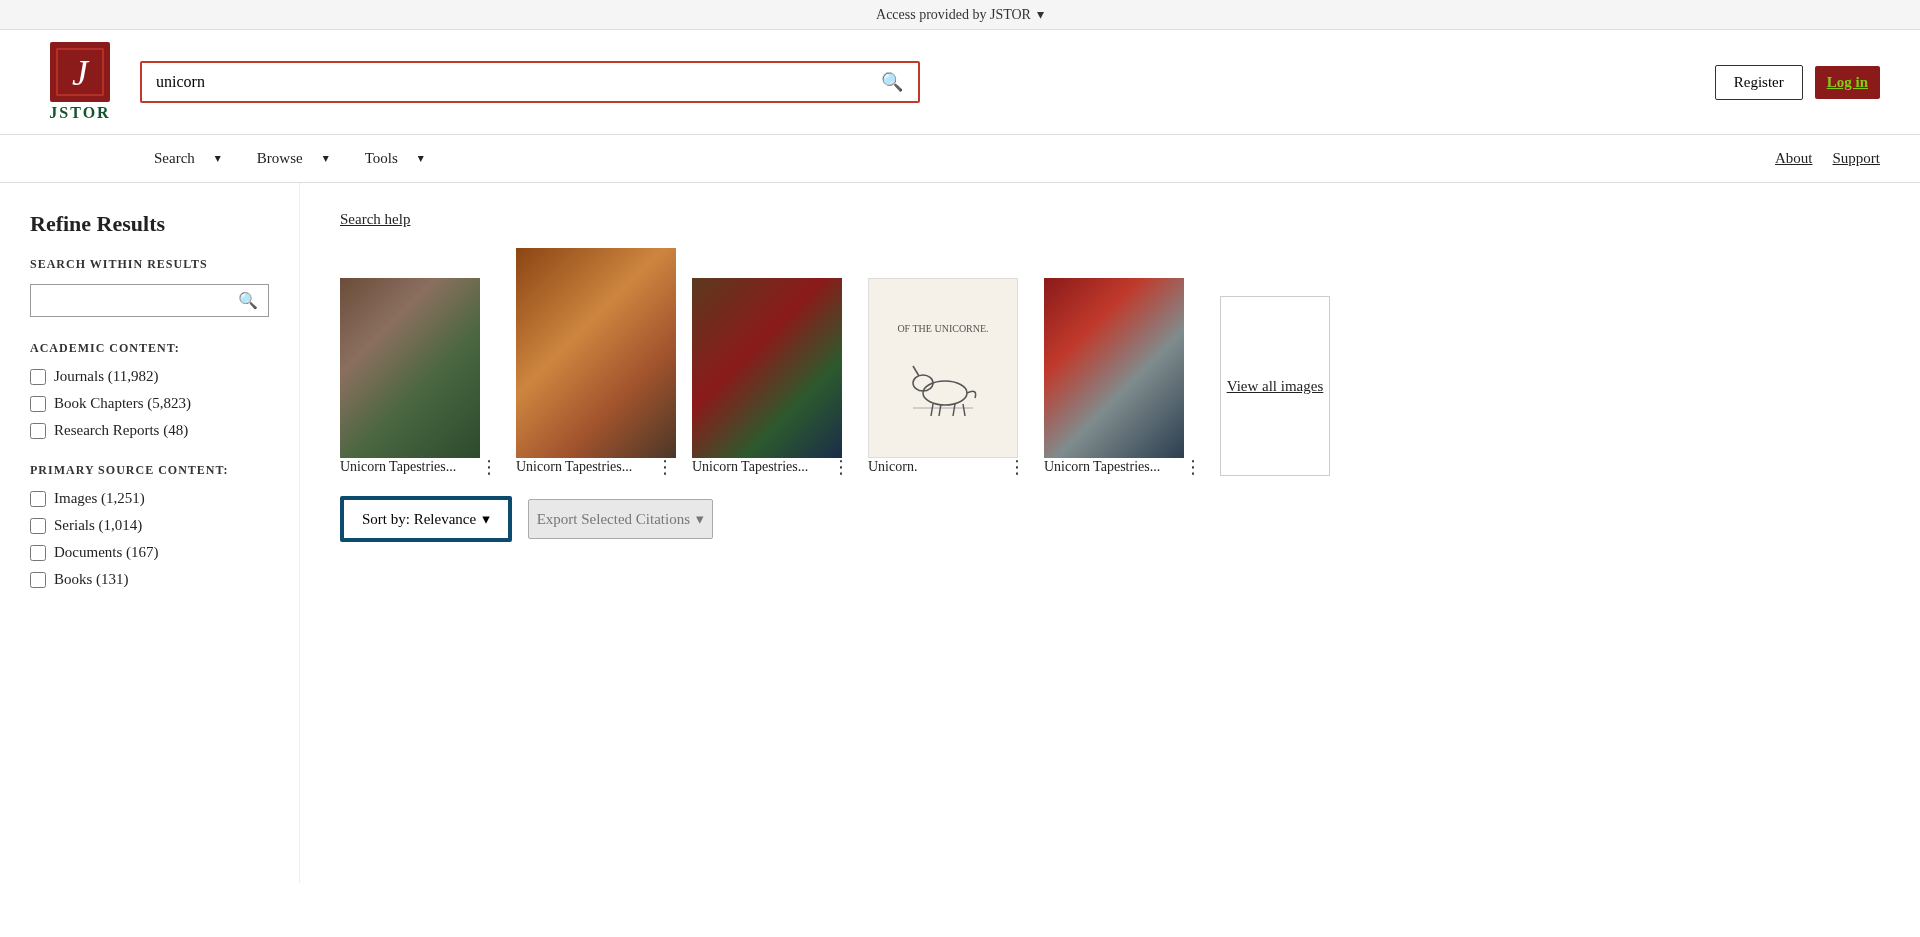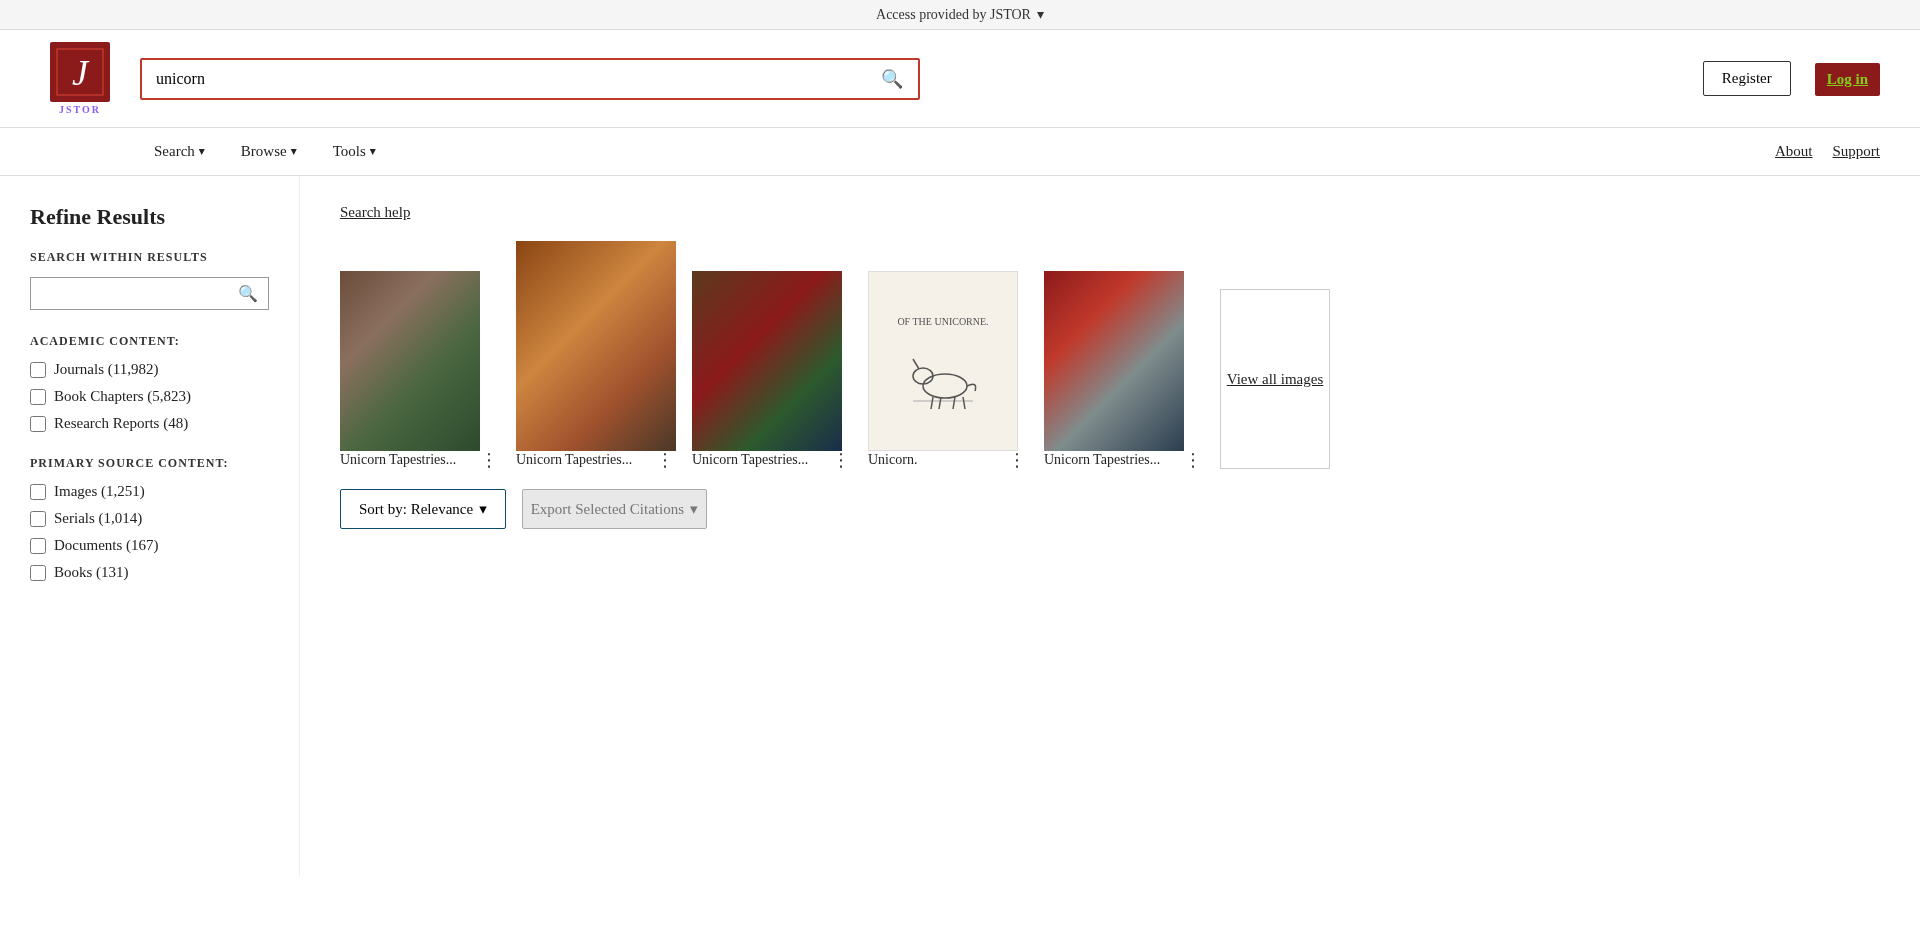--- a/index.html
+++ b/index.html
@@ -38,23 +38,23 @@
       width: 60px;
       height: 60px;
       background: #8b1a1a;
       display: flex;
       align-items: center;
       justify-content: center;
       border-radius: 2px;
     }
     .logo-box svg { width: 50px; height: 50px; }
     .logo-text {
-      font-size: 10px;
+      font-size: 16px;
       font-weight: bold;
-      color: #8b5cf6;
+      color: #14532d;
       letter-spacing: 2px;
       margin-top: 2px;
     }
 
     .search-bar {
       flex: 1;
       max-width: 780px;
       display: flex;
       align-items: center;
       border: 2px solid #c0392b;
@@ -73,22 +73,22 @@
     .search-bar .search-icon-btn {
       background: none;
       border: none;
       cursor: pointer;
       font-size: 18px;
       color: #333;
     }
 
     .header-right {
       display: flex;
-      align-items: flex-end;
-      gap: 24px;
+      align-items: center;
+      gap: 12px;
       margin-left: auto;
     }
     .btn-register {
       border: 1px solid #333;
       background: #fff;
       padding: 8px 18px;
       font-size: 15px;
       cursor: pointer;
       border-radius: 2px;
       font-family: Georgia, serif;
@@ -116,21 +116,21 @@
       height: 48px;
     }
     .nav-left {
       display: flex;
       align-items: center;
       gap: 8px;
     }
     .nav-item {
       display: flex;
       align-items: center;
-      gap: 4px;
+      gap: 20px;
       padding: 12px 14px;
       font-size: 15px;
       cursor: pointer;
       font-family: Georgia, serif;
       color: #222;
       border: none;
       background: none;
     }
     .nav-item .chevron { font-size: 12px; }
     .nav-right {
@@ -319,21 +319,21 @@
     .bottom-toolbar {
       display: flex;
       gap: 16px;
       align-items: center;
       margin-top: 10px;
     }
     .sort-btn {
       display: flex;
       align-items: center;
       gap: 6px;
-      border: 1px solid #0c4a6e;
+      border: 4px solid #0c4a6e;
       background: #fff;
       padding: 10px 18px;
       font-size: 15px;
       cursor: pointer;
       font-family: Georgia, serif;
       border-radius: 2px;
     }
     .export-btn {
       display: flex;
       align-items: center;

